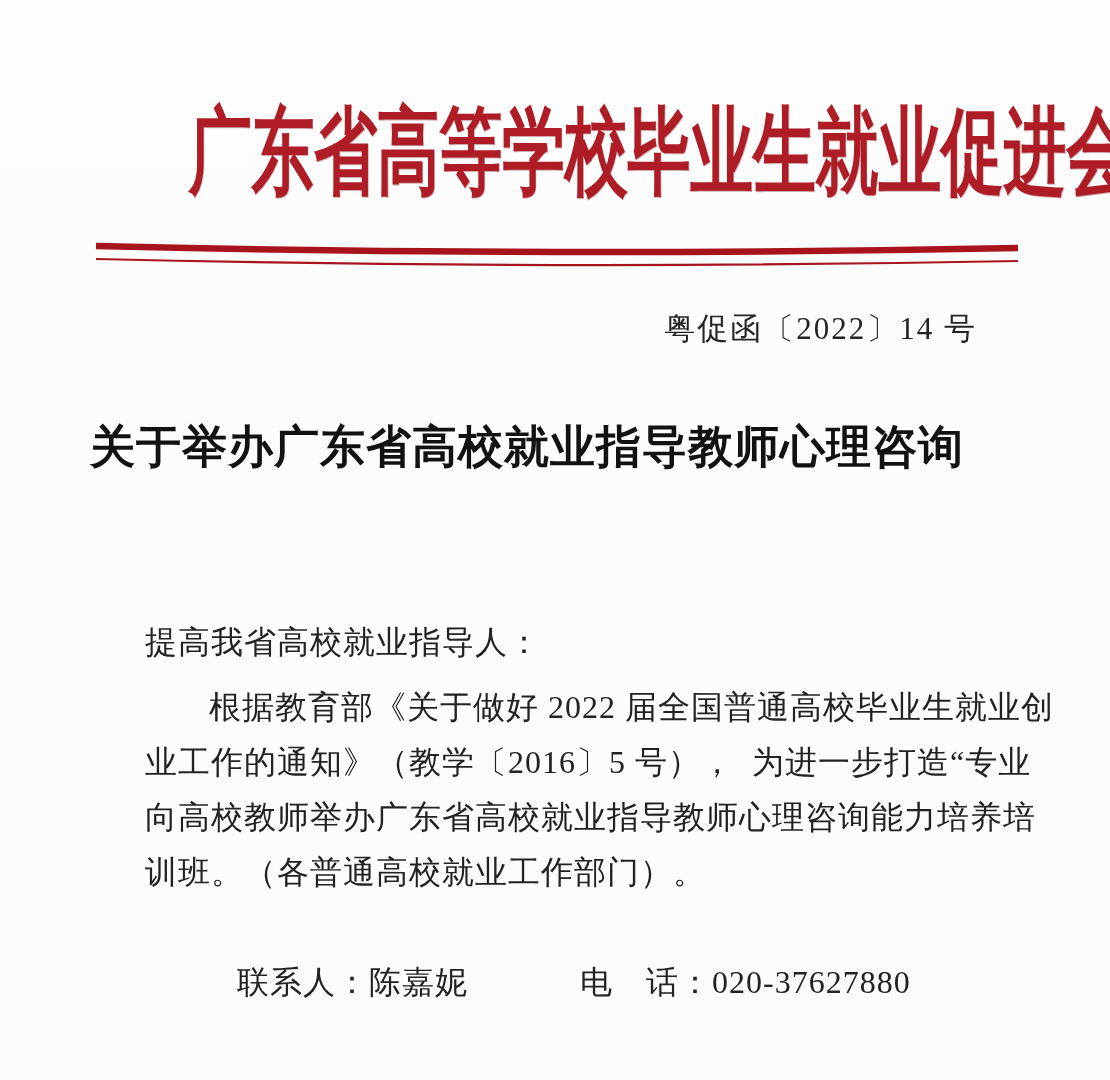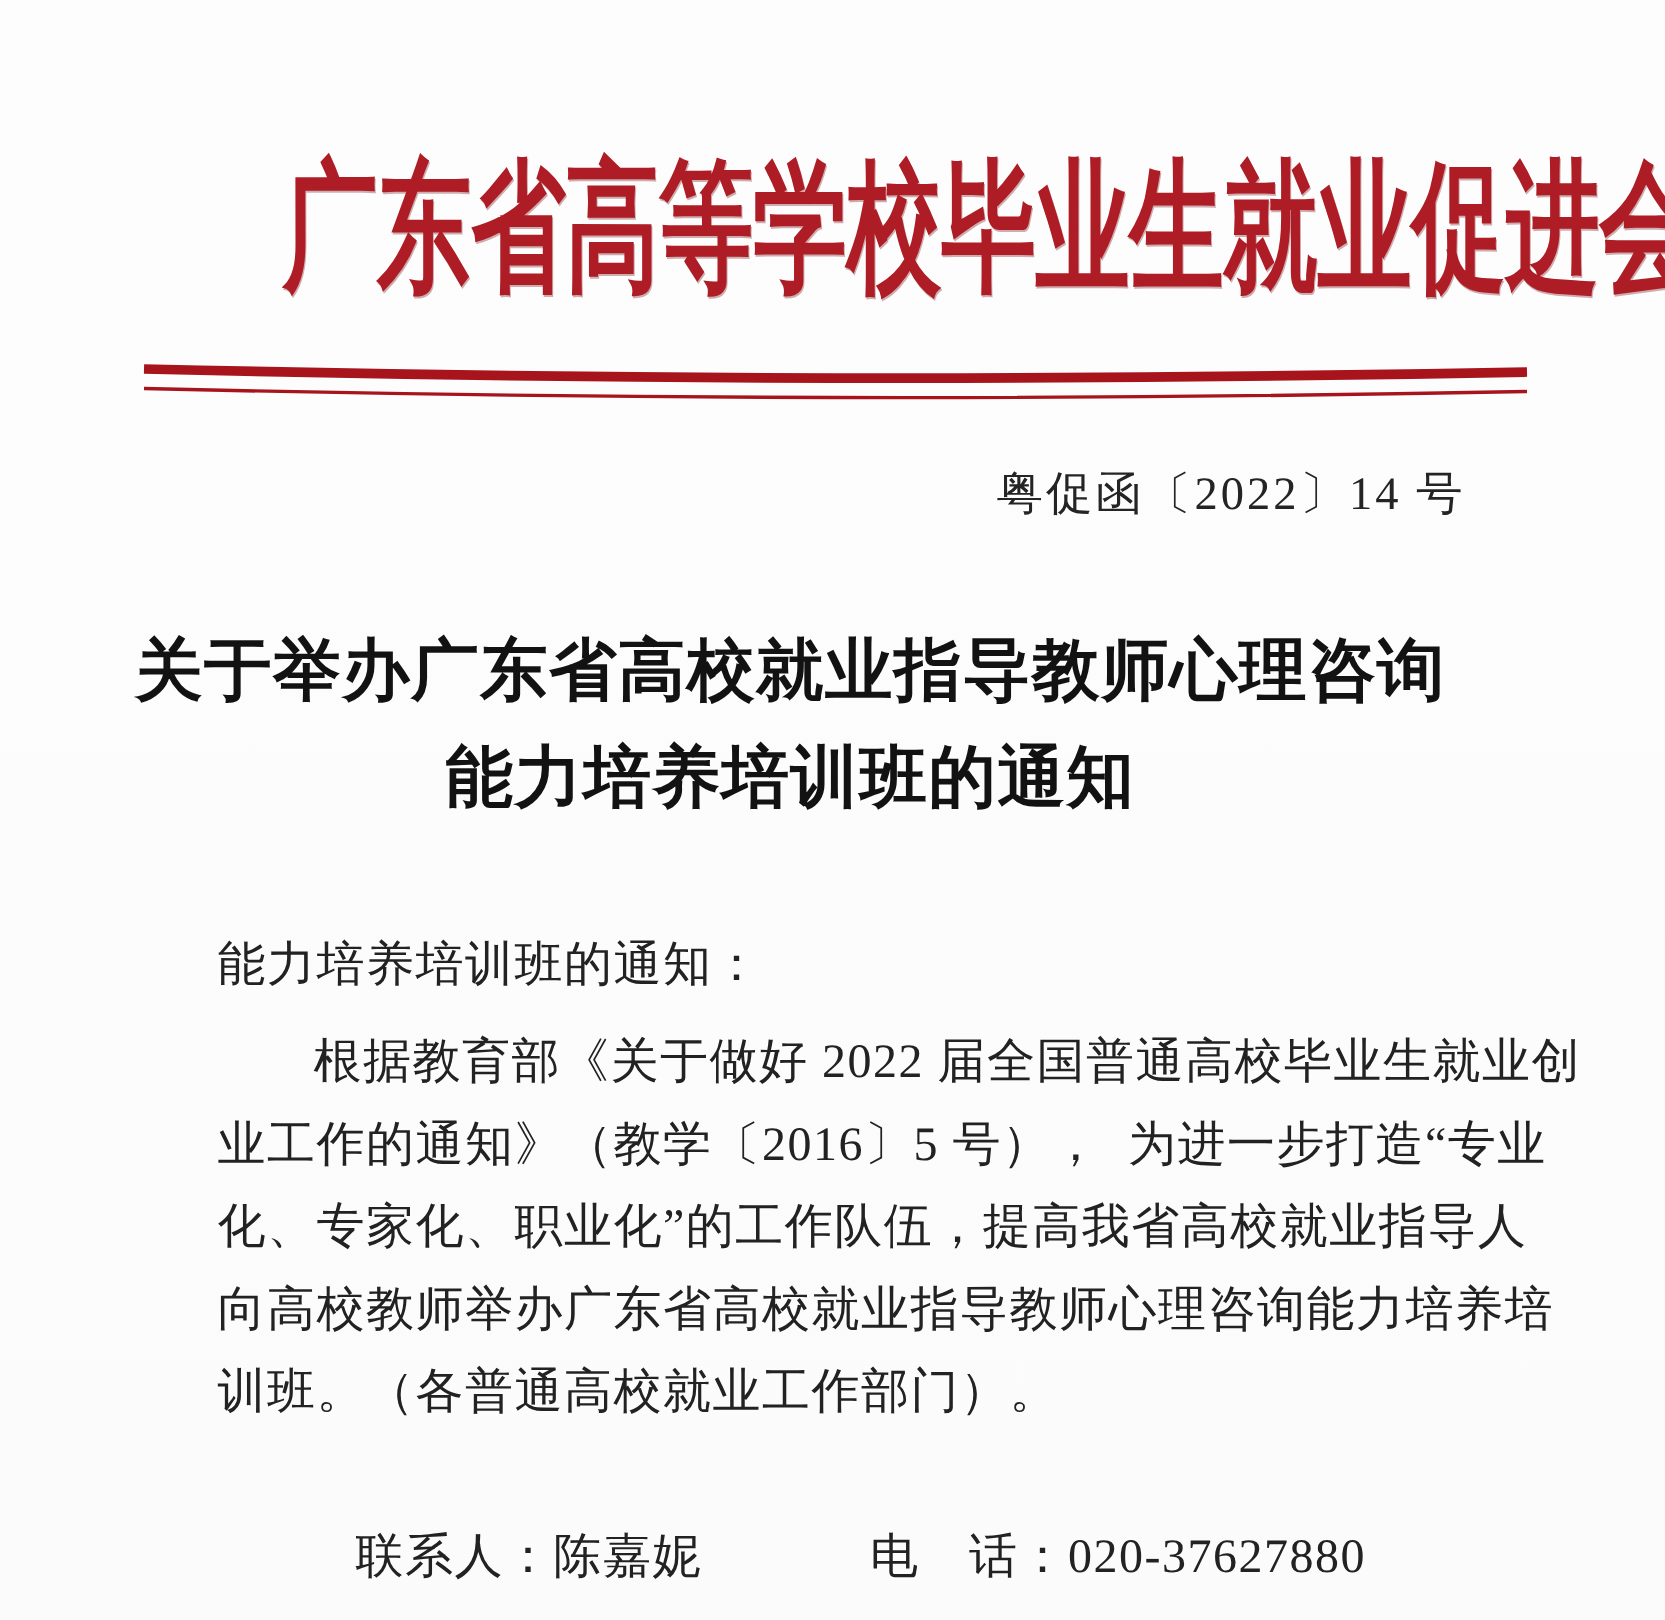--- a/index.html
+++ b/index.html
@@ -95,29 +95,27 @@
 
   <svg class="red-rule" width="926" height="32" viewBox="0 0 926 32">
     <path d="M 2,6 Q 463,17 924,8" stroke="#a8141c" stroke-width="6.5" fill="none"></path>
     <path d="M 2,19 Q 463,30 924,21" stroke="#a8141c" stroke-width="2.2" fill="none"></path>
   </svg>
 
   <div class="doc-number">粤促函〔2022〕14 号</div>
 
   <div class="notice-title">
     <div>关于举办广东省高校就业指导教师心理咨询</div>
-    <div>能力培养培训班的通知</div>
   </div>
 
   <div class="body-block">
-    <div class="salutation">能力培养培训班的通知：</div>
+    <div class="salutation">提高我省高校就业指导人：</div>
 
     <div class="body-line indent">根据教育部《关于做好 2022 届全国普通高校毕业生就业创</div>
     <div class="body-line">业工作的通知》（教学〔2016〕5 号），  为进一步打造“专业</div>
-    <div class="body-line">化、专家化、职业化”的工作队伍，提高我省高校就业指导人</div>
     <div class="body-line">向高校教师举办广东省高校就业指导教师心理咨询能力培养培</div>
     <div class="body-line">训班。（各普通高校就业工作部门）。</div>
 
     <div class="contact-line">
       <span>联系人：</span><span>陈嘉妮</span><span class="contact-phone">电　话：</span><span>020-37627880</span>
     </div>
   </div>
 
 </div>
 

